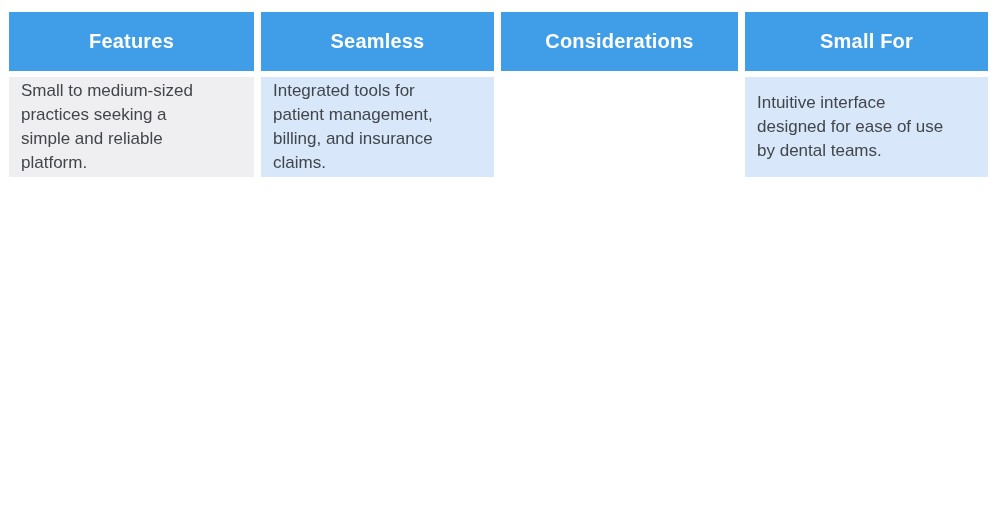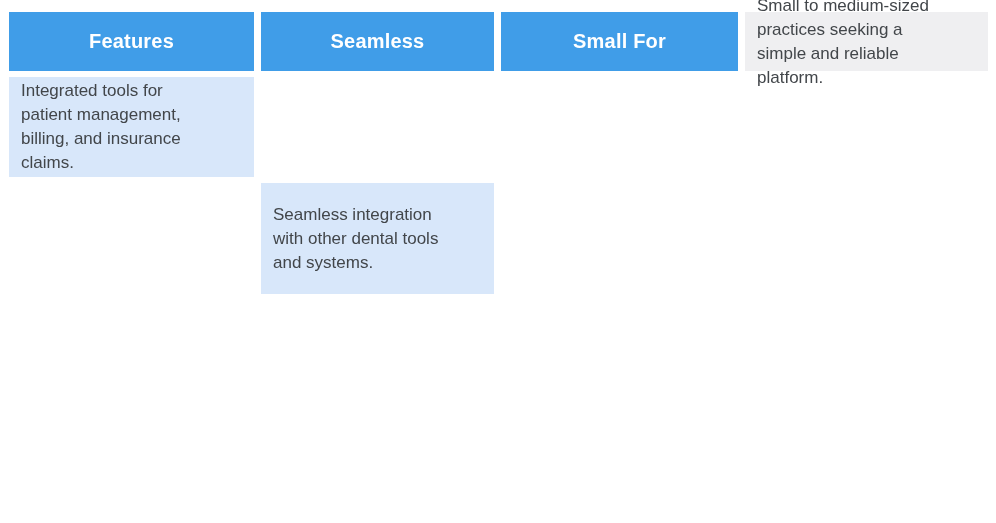--- a/index.html
+++ b/index.html
@@ -50,38 +50,39 @@
   .cell.empty { background: transparent; }
 </style>
 </head>
 <body>
 
 <div class="page">
   <div class="grid">
 
     <div class="th">Features</div>
     <div class="th">Seamless</div>
+    <div class="th">Considerations</div>
     <div class="th">Small For</div>
 
     <div class="cell gray">Small to medium-sized
 practices seeking a
 simple and reliable
 platform.</div>
 
     <div class="cell blue">Integrated tools for
 patient management,
 billing, and insurance
 claims.</div>
     <div class="cell empty"></div>
 
+    <div class="cell blue">Intuitive interface
+designed for ease of use
+by dental teams.</div>
     <div class="cell empty"></div>
     <div class="cell empty"></div>
     <div class="cell empty"></div>
 
-    <div class="cell blue">Seamless integration
-with other dental tools
-and systems.</div>
     <div class="cell empty"></div>
     <div class="cell empty"></div>
     <div class="cell empty"></div>
 
   </div>
 </div>
 
 </body></html>

